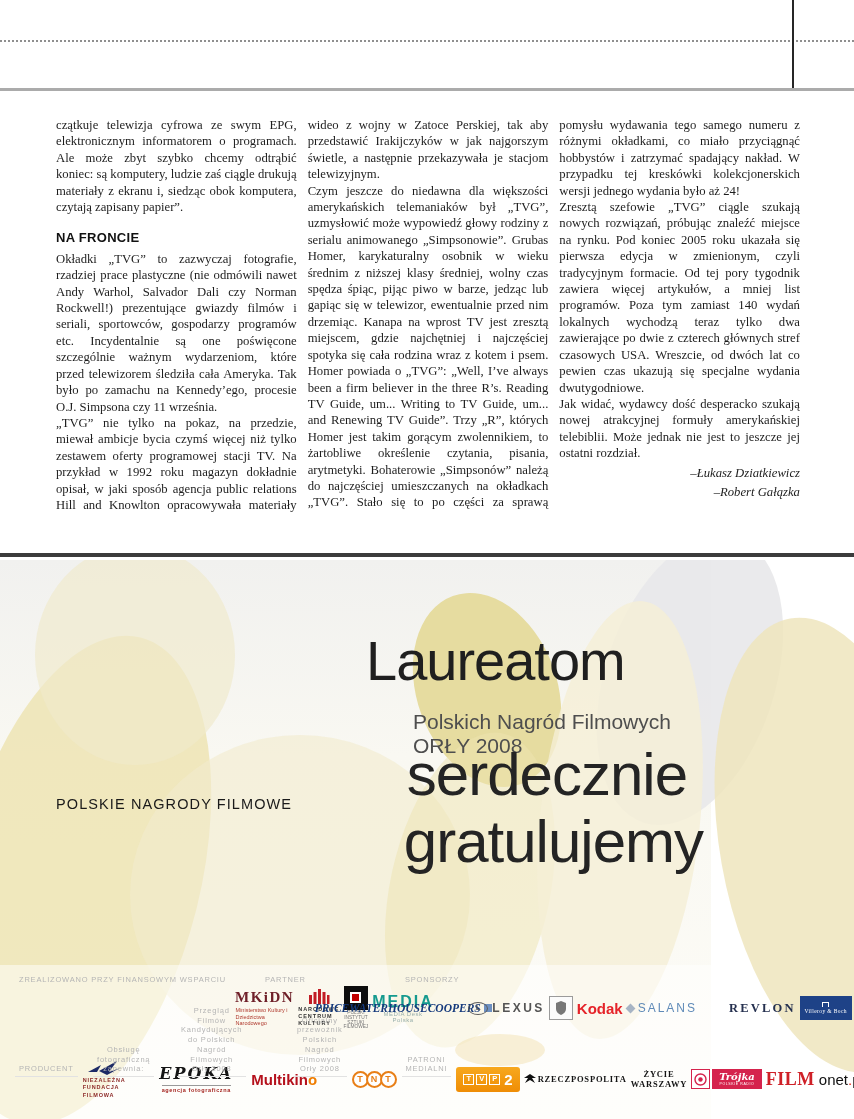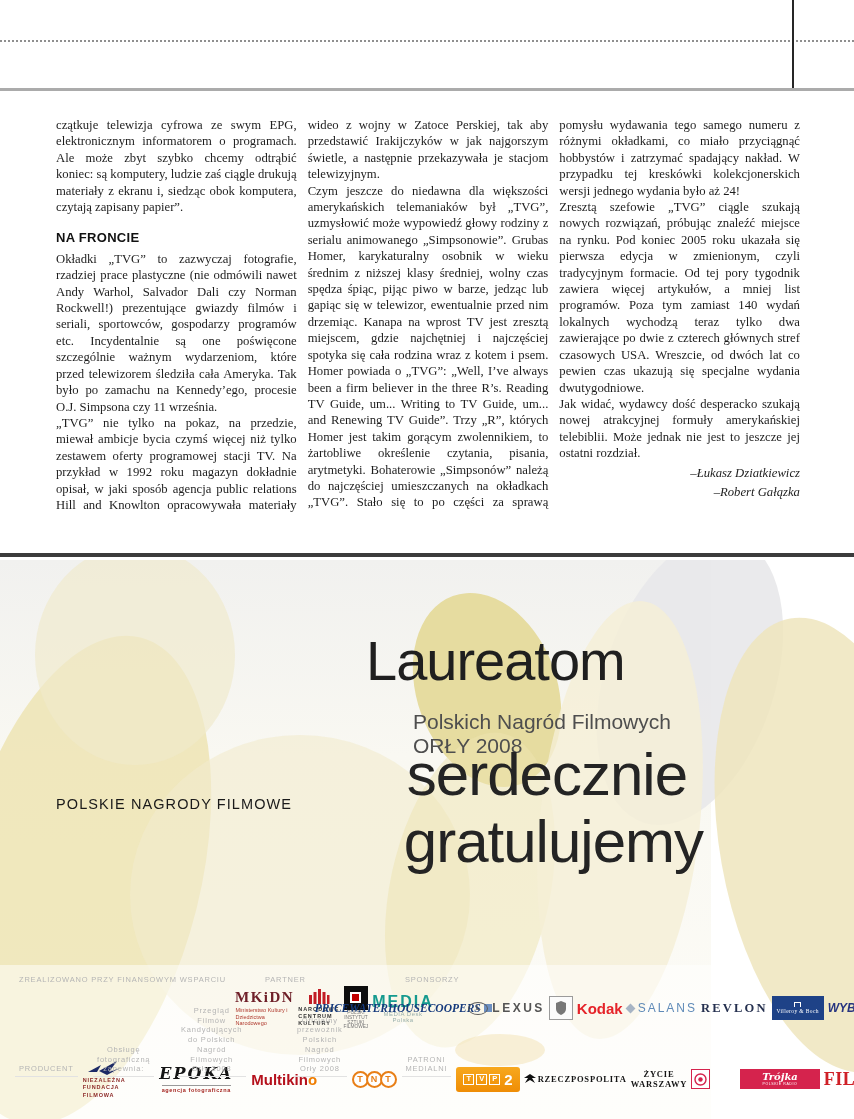--- a/index.html
+++ b/index.html
@@ -70,21 +70,21 @@
   .lexus { flex-direction:row; align-items:center; gap:4px; }
   .lexus-mark { width:20px; height:13px; border:1.6px solid #5a5a5a; border-radius:50%;
                 display:flex; align-items:center; justify-content:center; font-weight:700; font-size:8px; color:#5a5a5a; }
   .lexus-name { font-weight:700; font-size:12px; color:#555; letter-spacing:2.5px; }
   .crest { width:24px; height:24px; border:1px solid #9b9b9b; background:#fbfbfb;
            display:flex; align-items:center; justify-content:center; }
   .kodak { font-weight:700; font-size:15px; color:#e52329; }
   .salans { flex-direction:row; align-items:center; gap:4px; }
   .sal-d { width:7px; height:7px; background:#a7b4c4; transform:rotate(45deg); }
   .sal-n { font-size:12px; color:#5f8ab8; letter-spacing:2px; }
-  .revlon { font:700 12.5px "Liberation Serif",serif; color:#25304f; letter-spacing:2.2px; }
+  .revlon { font:700 12.5px "Liberation Serif",serif; color:#25304f; letter-spacing:2.2px;margin-left:28px; }
   .vb { width:52px; height:24px; background:#1e4287; color:#fff; justify-content:center; gap:1px; }
   .vb-ic { width:7px; height:5px; border:1px solid #fff; border-bottom:none; }
   .vb-name { font:5.5px "Liberation Serif",serif; letter-spacing:.4px; }
   .wyb { flex-direction:row; align-items:flex-end; }
   .wyb-name { font:italic 800 12px "Liberation Sans",sans-serif; color:#283580; }
   .wyb-r { width:3px; height:3px; background:#b9c2d8; margin-left:1px; }
   .jameson { flex-direction:row; align-items:center; gap:2px; }
   .jam-seal { width:15px; height:15px; border-radius:50%; background:#6b2220; border:1.5px solid #c9a33c; }
   .jam-band { background:#20713b; border:1.5px solid #c8b04a; border-radius:9px; padding:3px 7px;
               color:#e4cf7a; font:italic 700 8.5px "Liberation Sans",sans-serif; letter-spacing:1.5px; }
@@ -103,21 +103,21 @@
   .tvp2 { flex-direction:row; align-items:center; gap:2px; background:linear-gradient(180deg,#f7a81e,#ef8d05);
           padding:5px 7px; border-radius:3px; }
   .tvp2 b { width:11px; height:11px; border:1.2px solid #fff; color:#fff; font-size:7.5px;
             display:flex; align-items:center; justify-content:center; }
   .tvp2 .two { color:#fff; font-weight:800; font-size:15px; margin-left:2px; }
   .rzecz { flex-direction:row; align-items:center; gap:2px; }
   .rzecz-name, .zycie { font:700 8.5px "Liberation Serif",serif; color:#141414; letter-spacing:.8px; }
   .trojka { flex-direction:row; align-items:stretch; gap:2px; }
   .tr-icon { width:19px; background:#fff; border:1px solid #d5234d; display:flex; align-items:center; justify-content:center; }
   .tr-text { background:#d5234d; color:#fff; display:flex; flex-direction:column; align-items:center;
-             justify-content:center; padding:2px 22px; gap:1px;margin-left:28px; }
+             justify-content:center; padding:2px 7px; gap:1px; }
   .tr-name { font:italic 700 10px "DejaVu Serif",serif; }
   .tr-sub  { font-size:3.5px; letter-spacing:.6px; }
   .film { font:700 18px "Liberation Serif",serif; color:#cf2027; letter-spacing:.5px; }
   .onet { flex-direction:row; align-items:baseline; font-weight:400; font-size:15px; color:#101010; }
   .onet .dot { color:#e8231a; }
   .stop-ic { width:10px; height:10px; border-radius:50%; background:#f2a71b; border:2px solid #e35b25; }
   .stop-name { font-weight:800; font-size:7.5px; color:#e8821c; letter-spacing:1px; margin-top:2px; }
 </style>
 </head>
 <body>

